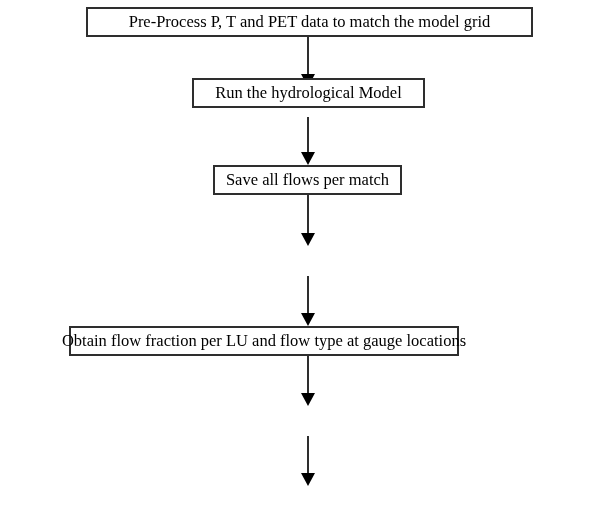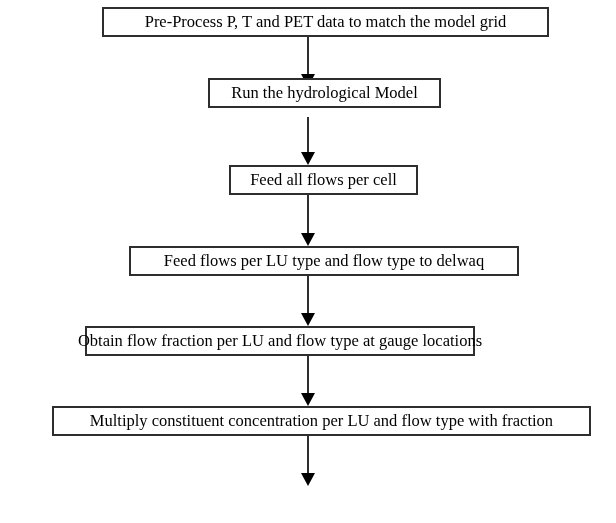--- a/index.html
+++ b/index.html
@@ -21,21 +21,20 @@
     background: #ffffff;
     border: 2px solid #2e2e2e;
     display: flex;
     align-items: center;
     justify-content: center;
     font-size: 16.5px;
     line-height: 1;
     color: #000000;
     white-space: nowrap;
     text-align: center;
-    margin-left: 16px;
   }
   .arrow {
     position: absolute;
     left: 301px;
     width: 14px;
   }
   .arrow .shaft {
     position: absolute;
     left: 6px;
     top: 0;
@@ -66,42 +65,40 @@
     <div class="head"></div>
   </div>
 
   <div class="box" style="left:192px; top:78px;  width:233px; height:30px">Run the hydrological Model</div>
 
   <div class="arrow" style="top:117px; height:48px">
     <div class="shaft"></div>
     <div class="head"></div>
   </div>
 
-  <div class="box" style="left:213px; top:165px; width:189px; height:30px">Feed all flows per cell</div>
+  <div class="box" style="left:213px; top:165px; width:189px; height:30px">Save all flows per match</div>
 
   <div class="arrow" style="top:195px; height:51px">
     <div class="shaft"></div>
     <div class="head"></div>
   </div>
 
-  <div class="box" style="left:113px; top:246px; width:390px; height:30px">Feed flows per LU type and flow type to delwaq</div>
 
   <div class="arrow" style="top:276px; height:50px">
     <div class="shaft"></div>
     <div class="head"></div>
   </div>
 
   <div class="box" style="left:69px;  top:326px; width:390px; height:30px">Obtain flow fraction per LU and flow type at gauge locations</div>
 
   <div class="arrow" style="top:356px; height:50px">
     <div class="shaft"></div>
     <div class="head"></div>
   </div>
 
-  <div class="box" style="left:36px;  top:406px; width:539px; height:30px">Multiply constituent concentration per LU and flow type with fraction</div>
 
   <div class="arrow" style="top:436px; height:50px">
     <div class="shaft"></div>
     <div class="head"></div>
   </div>
 
 
 </div>
 
 </body></html>

